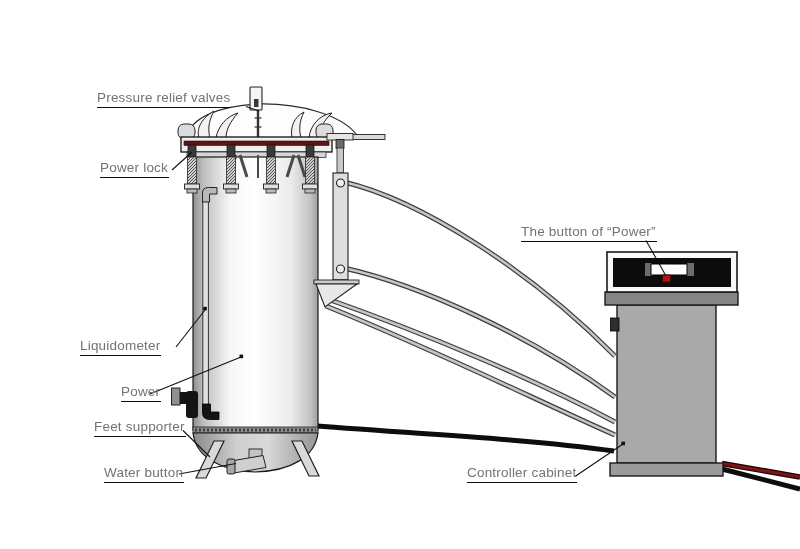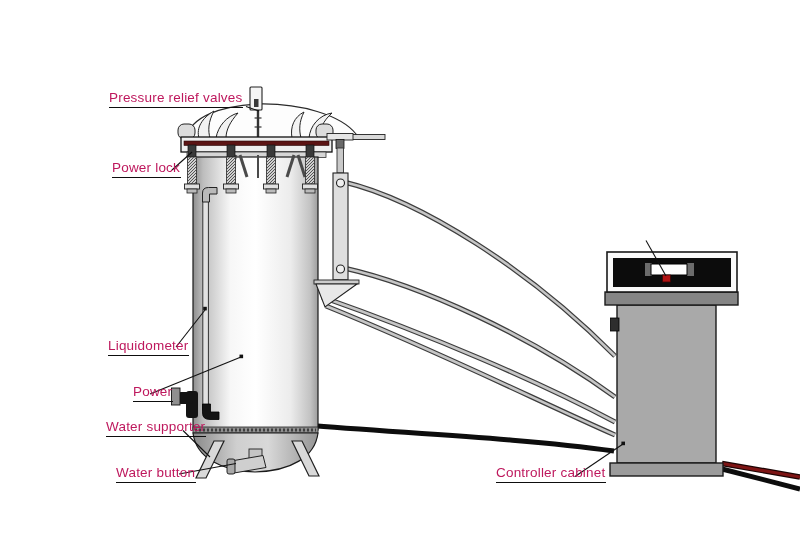--- a/index.html
+++ b/index.html
@@ -1,21 +1,21 @@
 <!DOCTYPE html>
 <html><head>
 <meta charset="utf-8">
 <style>
   html,body{margin:0;padding:0;background:#fff;}
   #stage{position:relative;width:800px;height:549px;background:#ffffff;overflow:hidden;
          font-family:"Liberation Sans",sans-serif;}
   #stage svg{position:absolute;left:0;top:0;}
-  .lbl{position:absolute;font-size:13.5px;line-height:1.05;color:#be185d;
+  .lbl{position:absolute;font-size:13.5px;line-height:1.05;color:#737373;
        border-bottom:1.6px solid #0d0d0d;padding:0 1px 1.5px 0;white-space:nowrap;
-       letter-spacing:.2px;margin-left:12px;}
+       letter-spacing:.2px;}
 </style>
 </head>
 <body>
 
 <div id="stage">
 <svg width="800" height="549" viewBox="0 0 800 549">
   <defs>
     <linearGradient id="tankG" x1="0" y1="0" x2="1" y2="0">
       <stop offset="0" stop-color="#8e8e8e"></stop>
           <stop offset="0.08" stop-color="#bdbdbd"></stop>
@@ -196,18 +196,19 @@
     <line x1="646" y1="240.5" x2="666" y2="276"></line>
     <line x1="575" y1="476.5" x2="623" y2="444"></line>
     <rect x="203.2" y="306.8" width="3.6" height="3.6" fill="#111" stroke="none"></rect>
     <rect x="239.5" y="354.6" width="3.6" height="3.6" fill="#111" stroke="none"></rect>
     <rect x="621.4" y="441.6" width="3.6" height="3.6" fill="#111" stroke="none"></rect>
   </g>
 </svg>
 
   <div class="lbl" style="left:97px;top:91px">Pressure relief valves</div>
   <div class="lbl" style="left:100px;top:161px">Power lock</div>
-  <div class="lbl" style="left:96px;top:339px">Liquidometer</div>
+  <div class="lbl" style="left:80px;top:339px">Liquidometer</div>
   <div class="lbl" style="left:121px;top:385px">Power</div>
-  <div class="lbl" style="left:94px;top:420px">Water supporter</div>
+  <div class="lbl" style="left:94px;top:420px">Feet supporter</div>
   <div class="lbl" style="left:104px;top:466px">Water button</div>
-  <div class="lbl" style="left:484px;top:466px">Controller cabinet</div>
+  <div class="lbl" style="left:521px;top:225px">The button of “Power”</div>
+  <div class="lbl" style="left:467px;top:466px">Controller cabinet</div>
 </div>
 
 </body></html>

